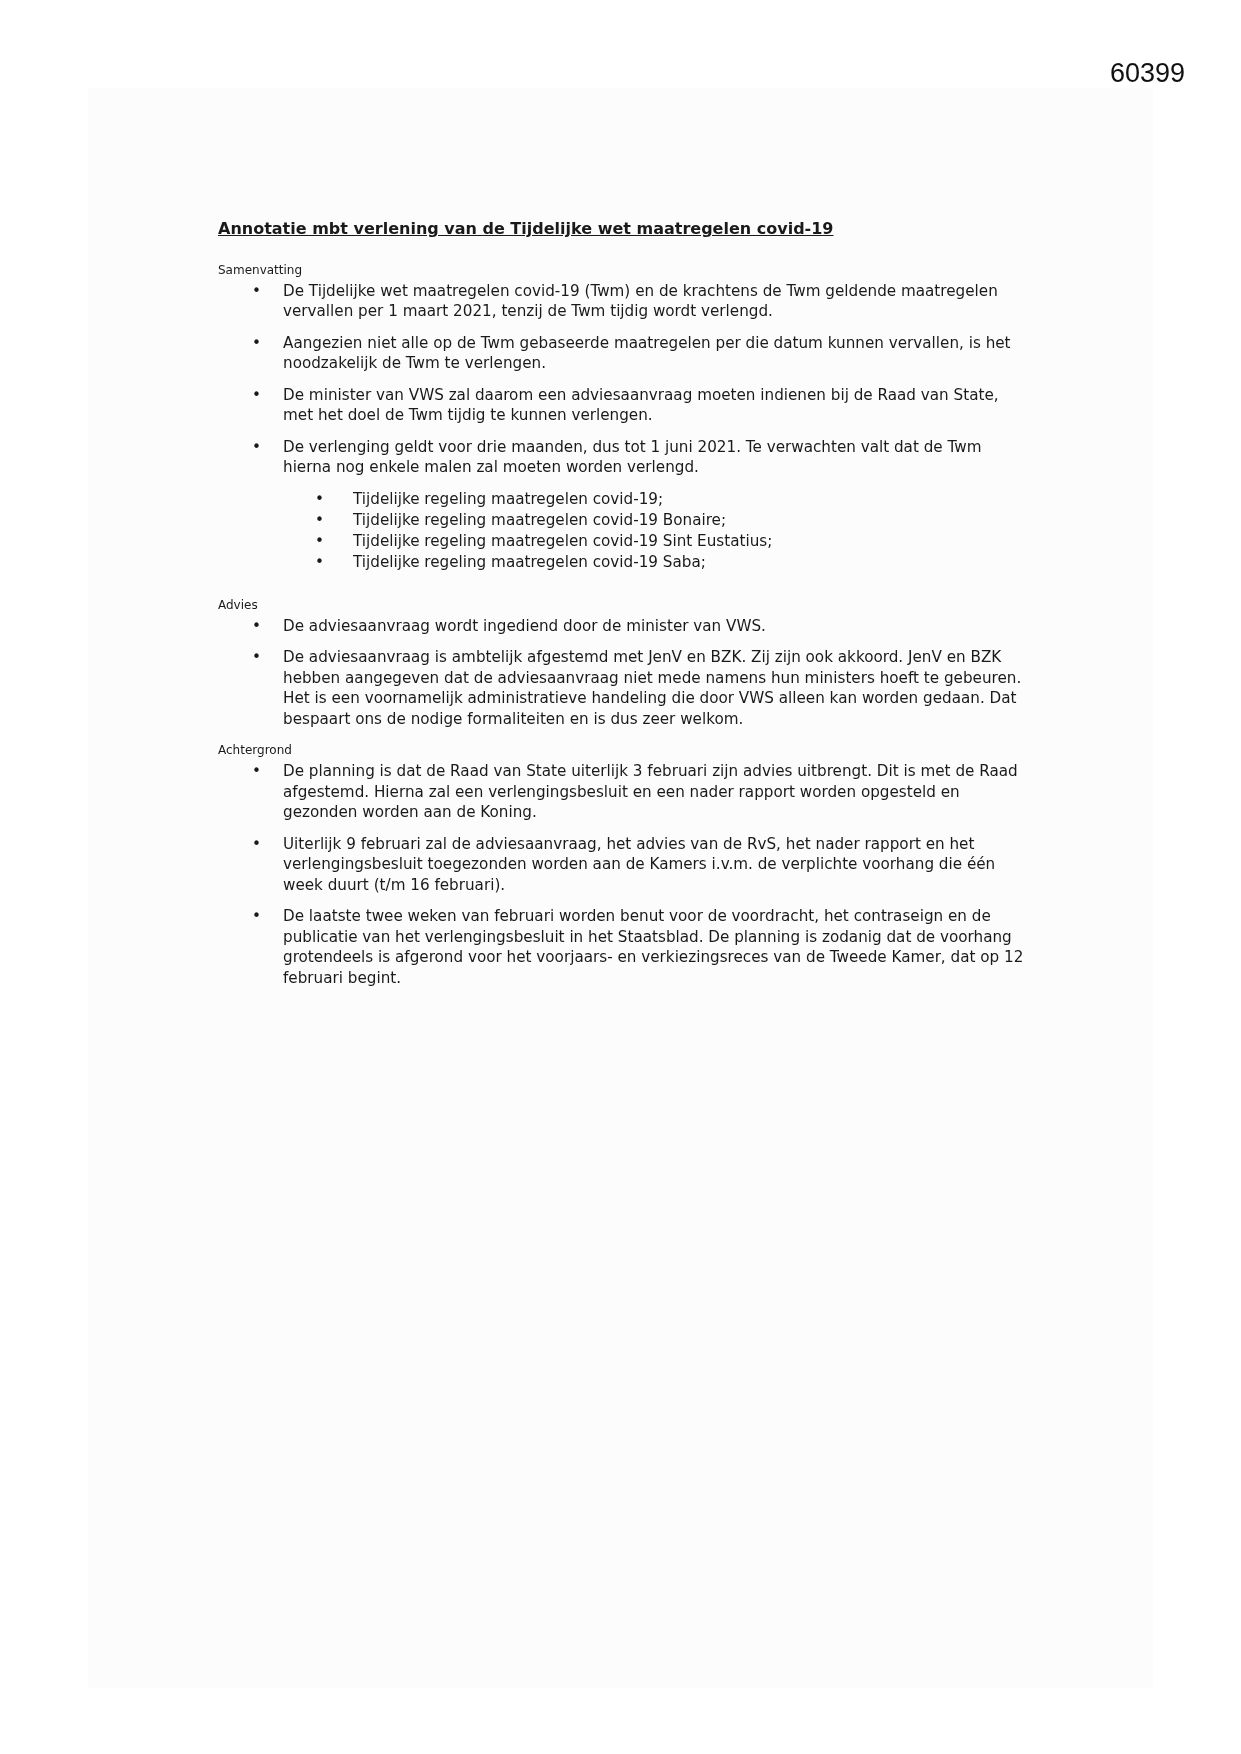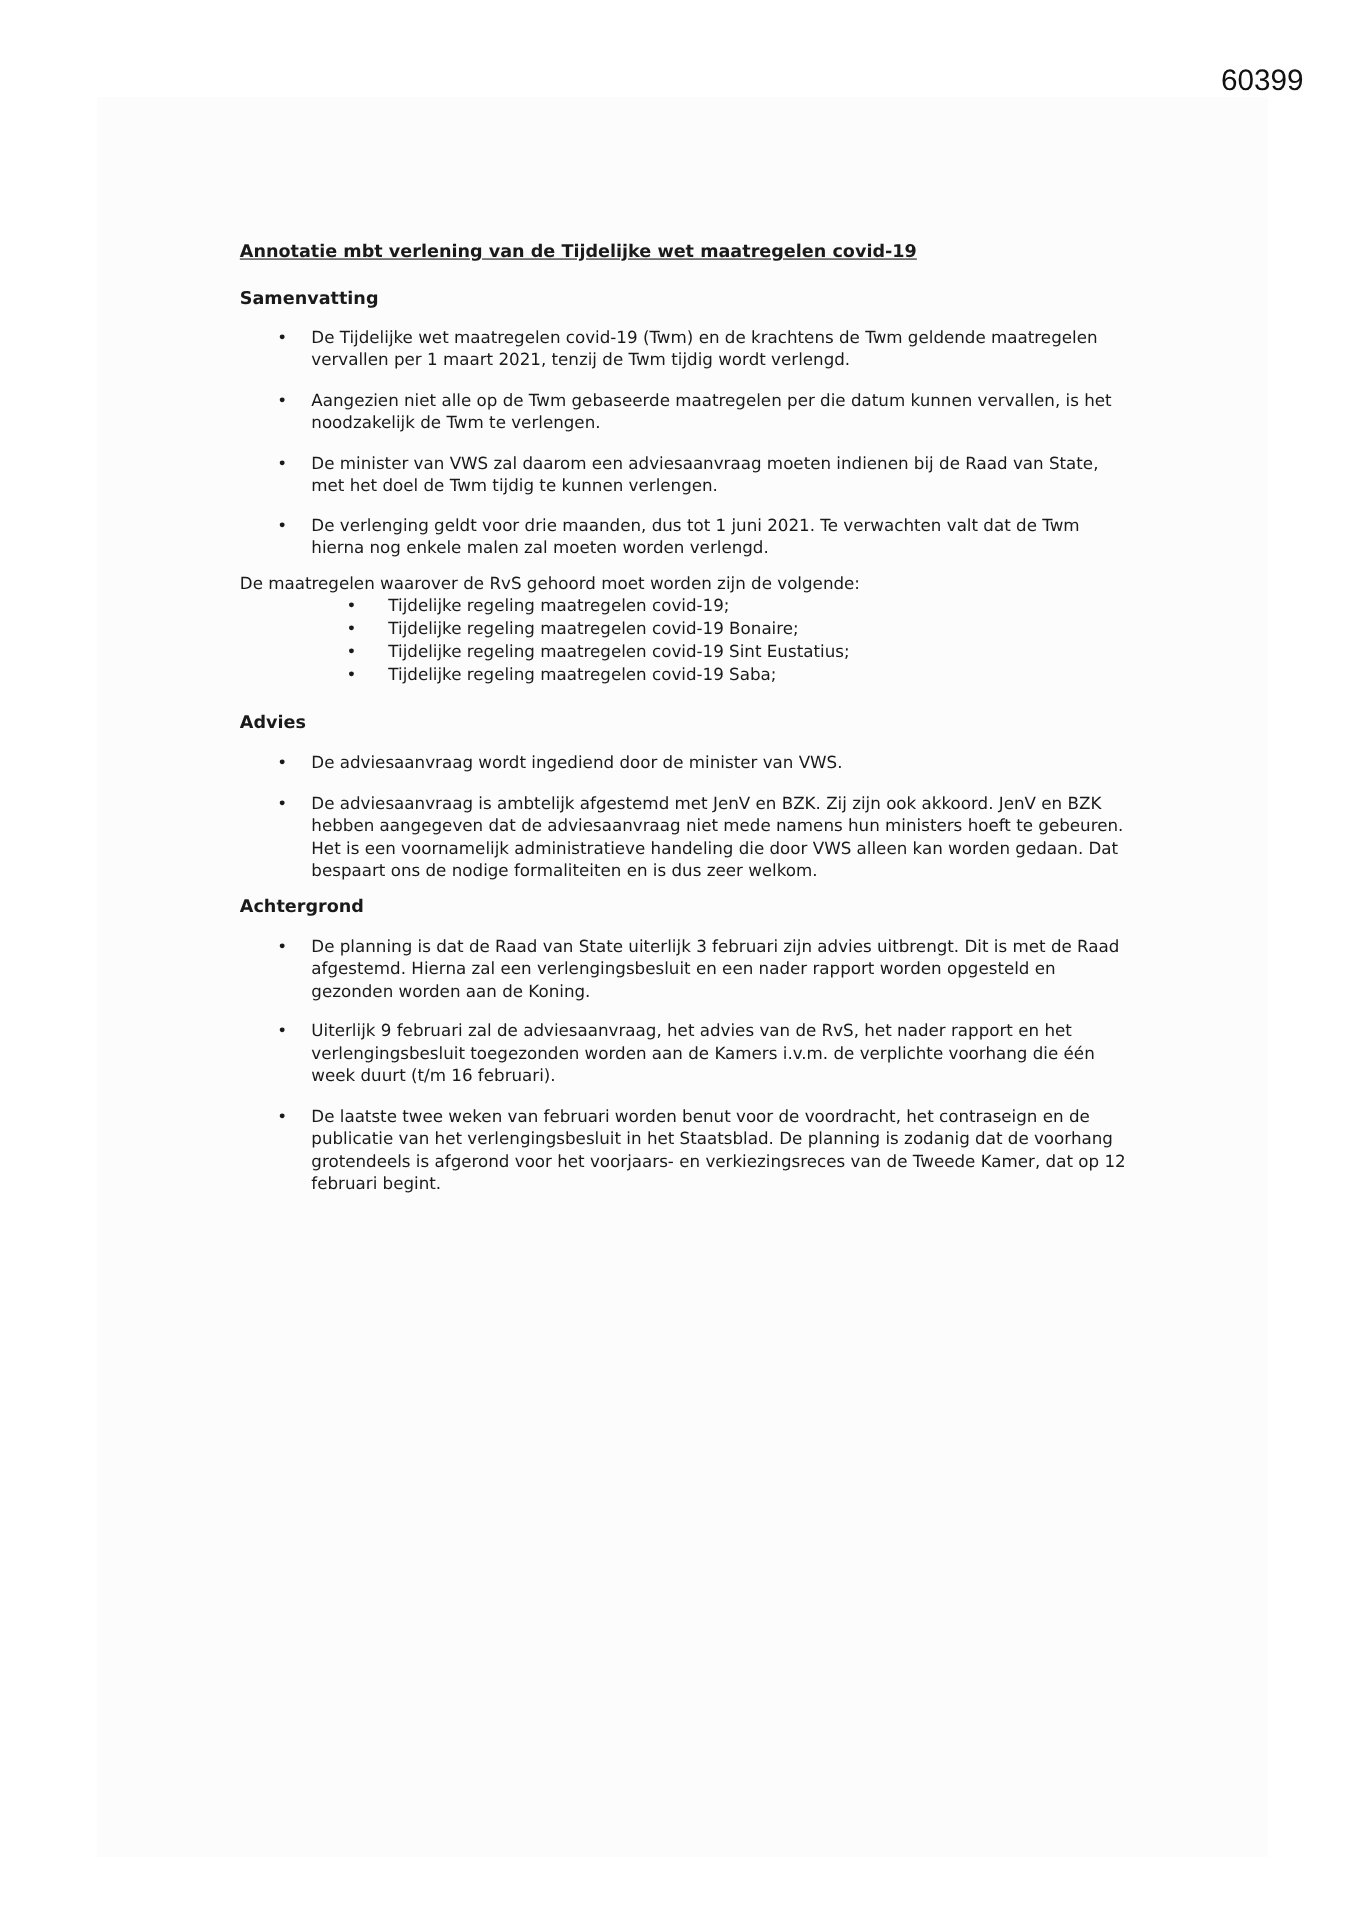--- a/index.html
+++ b/index.html
@@ -15,23 +15,23 @@
     position:absolute; left:1110px; top:58px; font-family:Liberation Sans, sans-serif;
     font-size:27px; color:#111;
   }
   .content {
     position:absolute; left:218px; top:219px; width:810px;
     font-size:15.2px; line-height:20.5px;
   }
   .title {
     font-weight:bold; text-decoration:underline; font-size:16px; margin:0 0 20px 0;
   }
-  .section-head { font-weight:bold; font-size:16px; margin:0; line-height:21px; }
+  .section-head { font-weight:normal; font-size:12px; margin:0; line-height:21px; }
   ul.bullets { list-style:none; margin:0; padding:0; }
-  ul.bullets li { position:relative; padding-left:65px; margin-bottom:11px;margin-top:16px; }
+  ul.bullets li { position:relative; padding-left:65px; margin-bottom:11px; }
   ul.bullets li::before {
     content:"•"; position:absolute; left:34px; top:0;
   }
   .intro { margin:0 0 0 0; }
   ul.sub { list-style:none; margin:0 0 0 0; padding:0; }
   ul.sub li { position:relative; padding-left:135px; margin:0; line-height:21px; }
   ul.sub li::before { content:"•"; position:absolute; left:97px; }
   .gap-lg { height:22px; }
 </style>
 </head>
@@ -44,21 +44,20 @@
   <p class="title">Annotatie mbt verlening van de Tijdelijke wet maatregelen covid-19</p>
 
   <p class="section-head">Samenvatting</p>
   <ul class="bullets">
     <li>De Tijdelijke wet maatregelen covid-19 (Twm) en de krachtens de Twm geldende maatregelen vervallen per 1 maart 2021, tenzij de Twm tijdig wordt verlengd.</li>
     <li>Aangezien niet alle op de Twm gebaseerde maatregelen per die datum kunnen vervallen, is het noodzakelijk de Twm te verlengen.</li>
     <li>De minister van VWS zal daarom een adviesaanvraag moeten indienen bij de Raad van State, met het doel de Twm tijdig te kunnen verlengen.</li>
     <li>De verlenging geldt voor drie maanden, dus tot 1 juni 2021. Te verwachten valt dat de Twm hierna nog enkele malen zal moeten worden verlengd.</li>
   </ul>
 
-  <p class="intro">De maatregelen waarover de RvS gehoord moet worden zijn de volgende:</p>
   <ul class="sub">
     <li>Tijdelijke regeling maatregelen covid-19;</li>
     <li>Tijdelijke regeling maatregelen covid-19 Bonaire;</li>
     <li>Tijdelijke regeling maatregelen covid-19 Sint Eustatius;</li>
     <li>Tijdelijke regeling maatregelen covid-19 Saba;</li>
   </ul>
   <div class="gap-lg"></div>
 
   <p class="section-head">Advies</p>
   <ul class="bullets">

